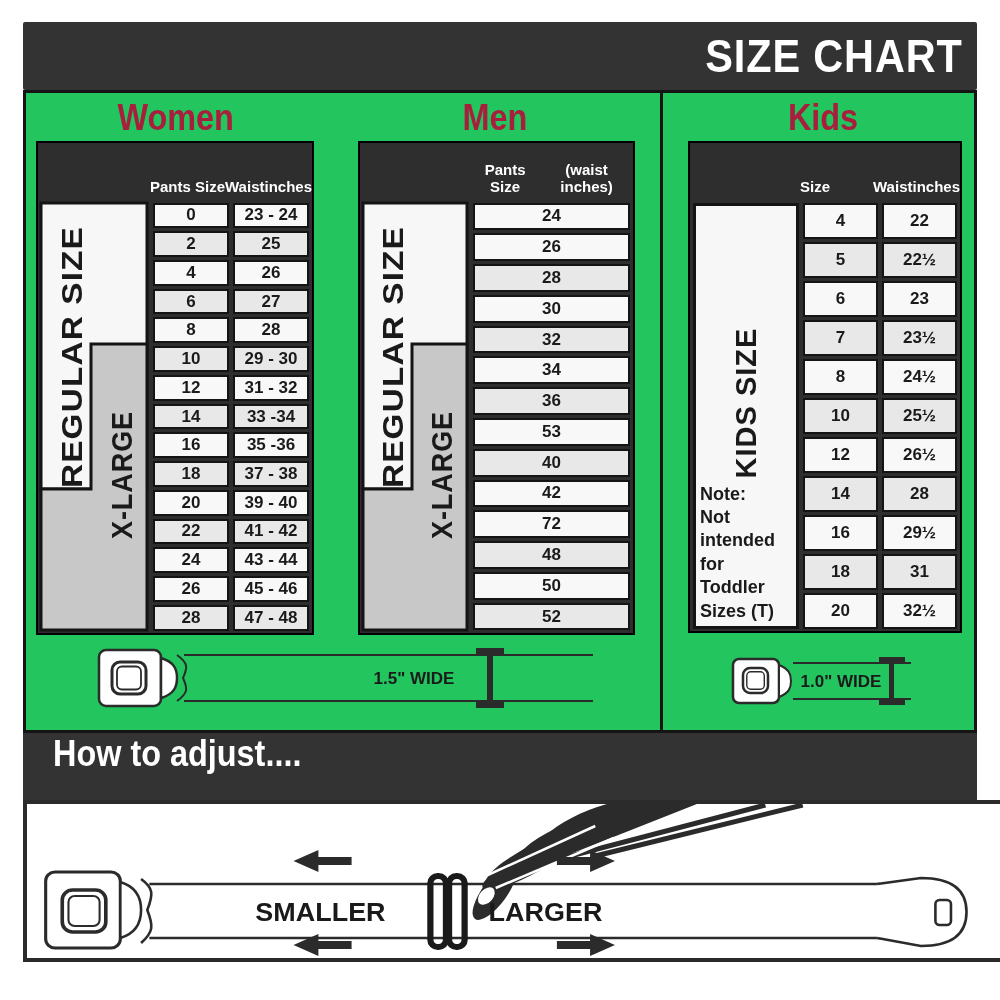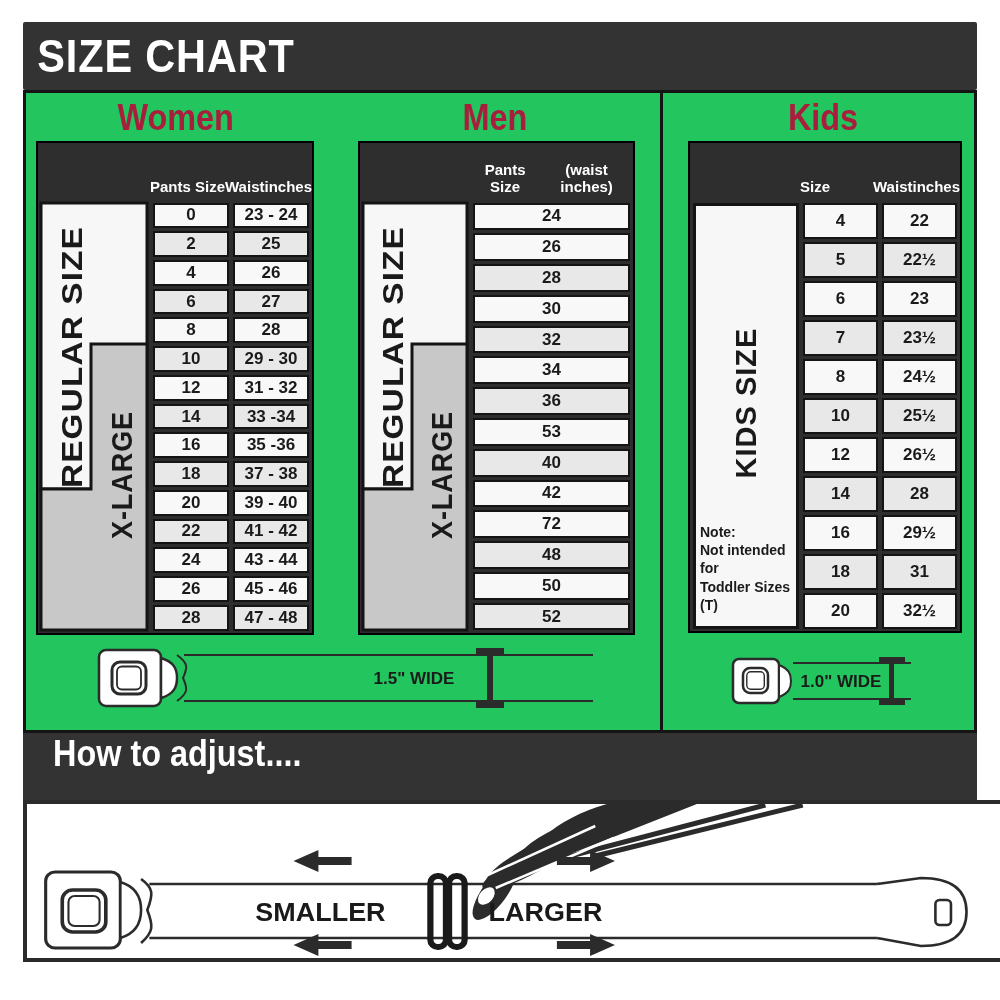--- a/index.html
+++ b/index.html
@@ -1,20 +1,20 @@
 <!DOCTYPE html>
 <html><head>
 <meta charset="utf-8">
 <style>
   html,body{margin:0;padding:0;background:#fff;}
   .page{position:relative;width:1000px;height:1000px;background:#fff;overflow:hidden;
         font-family:"Liberation Sans",sans-serif;color:#1a1a1a;}
   .condensed{display:inline-block;transform:scaleX(.9);transform-origin:center;}
   .title-bar{position:absolute;left:23px;top:22px;width:954px;height:68px;background:#333;
-             display:flex;align-items:center;justify-content:flex-start;border-radius:2px;}
+             display:flex;align-items:center;justify-content:flex-end;border-radius:2px;}
   .title-bar span{color:#fff;font-size:46px;font-weight:700;letter-spacing:1px;}
   .main-box{position:absolute;left:23px;top:90px;width:954px;height:643px;border:3px solid #141414;
             box-sizing:border-box;background:#22c55e;}
   .divider-v{position:absolute;left:634px;top:0;width:3px;height:100%;background:#141414;}
   .sec-title{position:absolute;top:4px;height:42px;text-align:center;font-size:36px;font-weight:700;color:#a81e3c;}
   
   .size-table{position:absolute;background:#2e2e2e;border:2px solid #000;box-sizing:border-box;}
   .st-header{height:58px;display:flex;align-items:flex-end;padding-bottom:5px;box-sizing:border-box;
              color:#fff;font-weight:700;font-size:15px;line-height:1.12;text-align:center;}
   .st-header .spacer{flex:0 0 auto;}
@@ -25,21 +25,21 @@
   .st-rows{flex:1;display:flex;flex-direction:column;padding:0 1px 1px 1px;}
   .st-row{display:flex;flex:1;}
   .st-cell{flex:1;margin:1.5px 2px;border:2px solid #141414;background:#f8f8f8;
            display:flex;align-items:center;justify-content:center;font-weight:700;font-size:17px;}
   .st-cell.shaded{background:#e8e8e8;}
   .vlabel{font-weight:700;font-size:29px;fill:#1a1a1a;letter-spacing:1px;}
   
   .kids-box{position:absolute;inset:2px 1px 2px 3px;background:#f7f7f7;border:3px solid #141414;}
   .kids-vert{position:absolute;left:50%;top:47%;transform:translate(-50%,-50%) rotate(-90deg);
              white-space:nowrap;font-size:29px;font-weight:700;letter-spacing:1px;}
-  .kids-note{position:absolute;left:4px;bottom:12px;font-size:14px;font-weight:700;line-height:1.3;}
+  .kids-note{position:absolute;left:4px;bottom:3px;font-size:18px;font-weight:700;line-height:1.3;}
   .kids-note span{display:block;}
   
   .belt{position:absolute;}
   .belt svg{width:100%;height:100%;}
   svg text{font-family:"Liberation Sans",sans-serif;font-weight:700;fill:#1a1a1a;}
   
   .adjust-bar{position:absolute;left:23px;top:733px;width:954px;height:67px;background:#333;
               display:flex;align-items:flex-start;box-sizing:border-box;padding-left:30px;}
   .adjust-bar span{color:#fff;font-size:36px;font-weight:700;}
   .illus-box{position:absolute;left:23px;top:800px;width:989px;height:162px;border:4px solid #2b2b2b;

